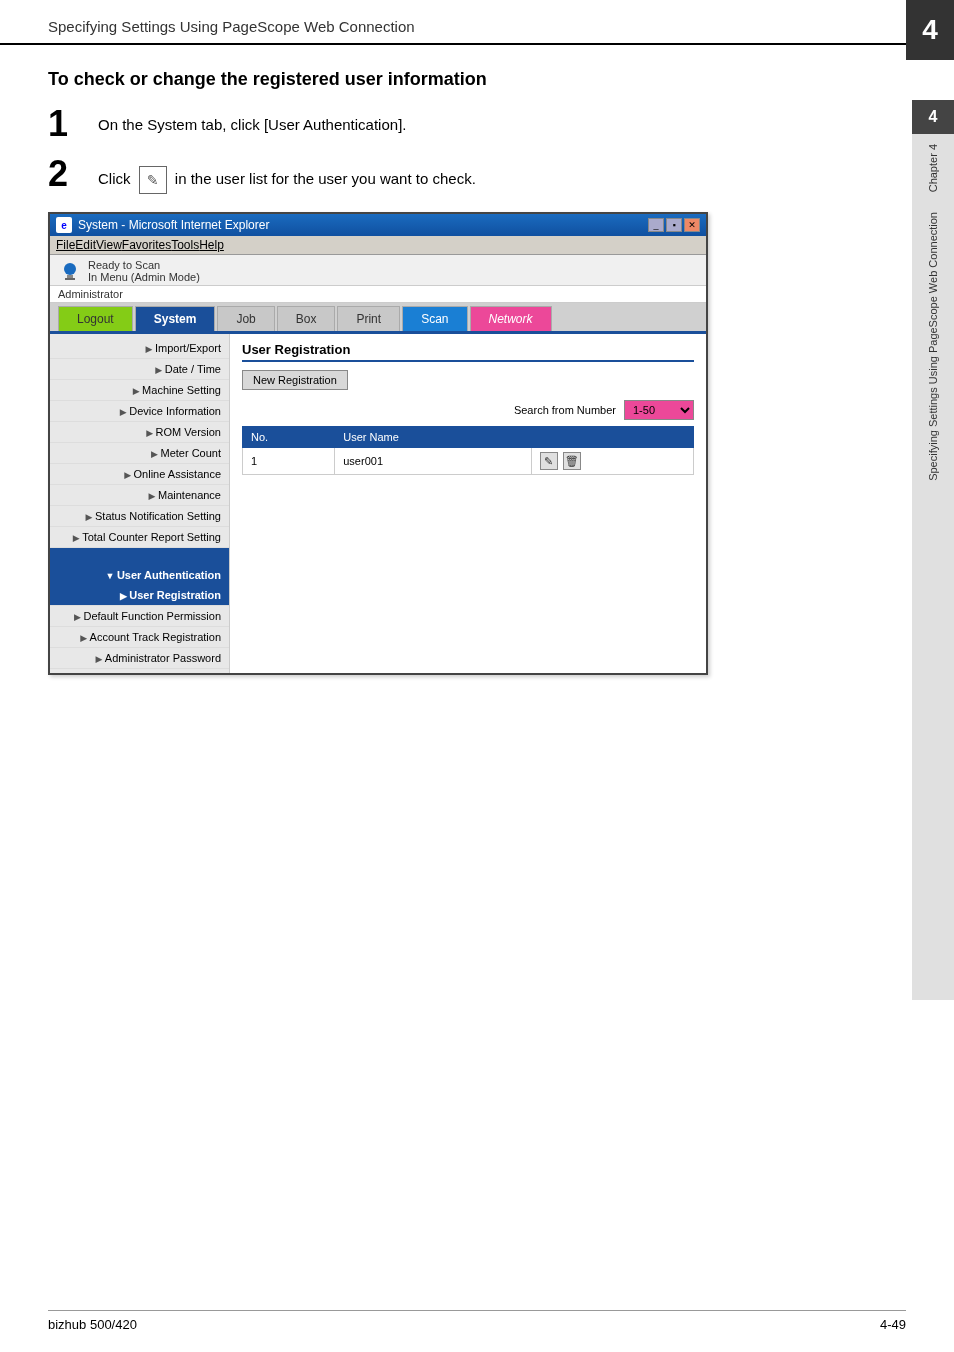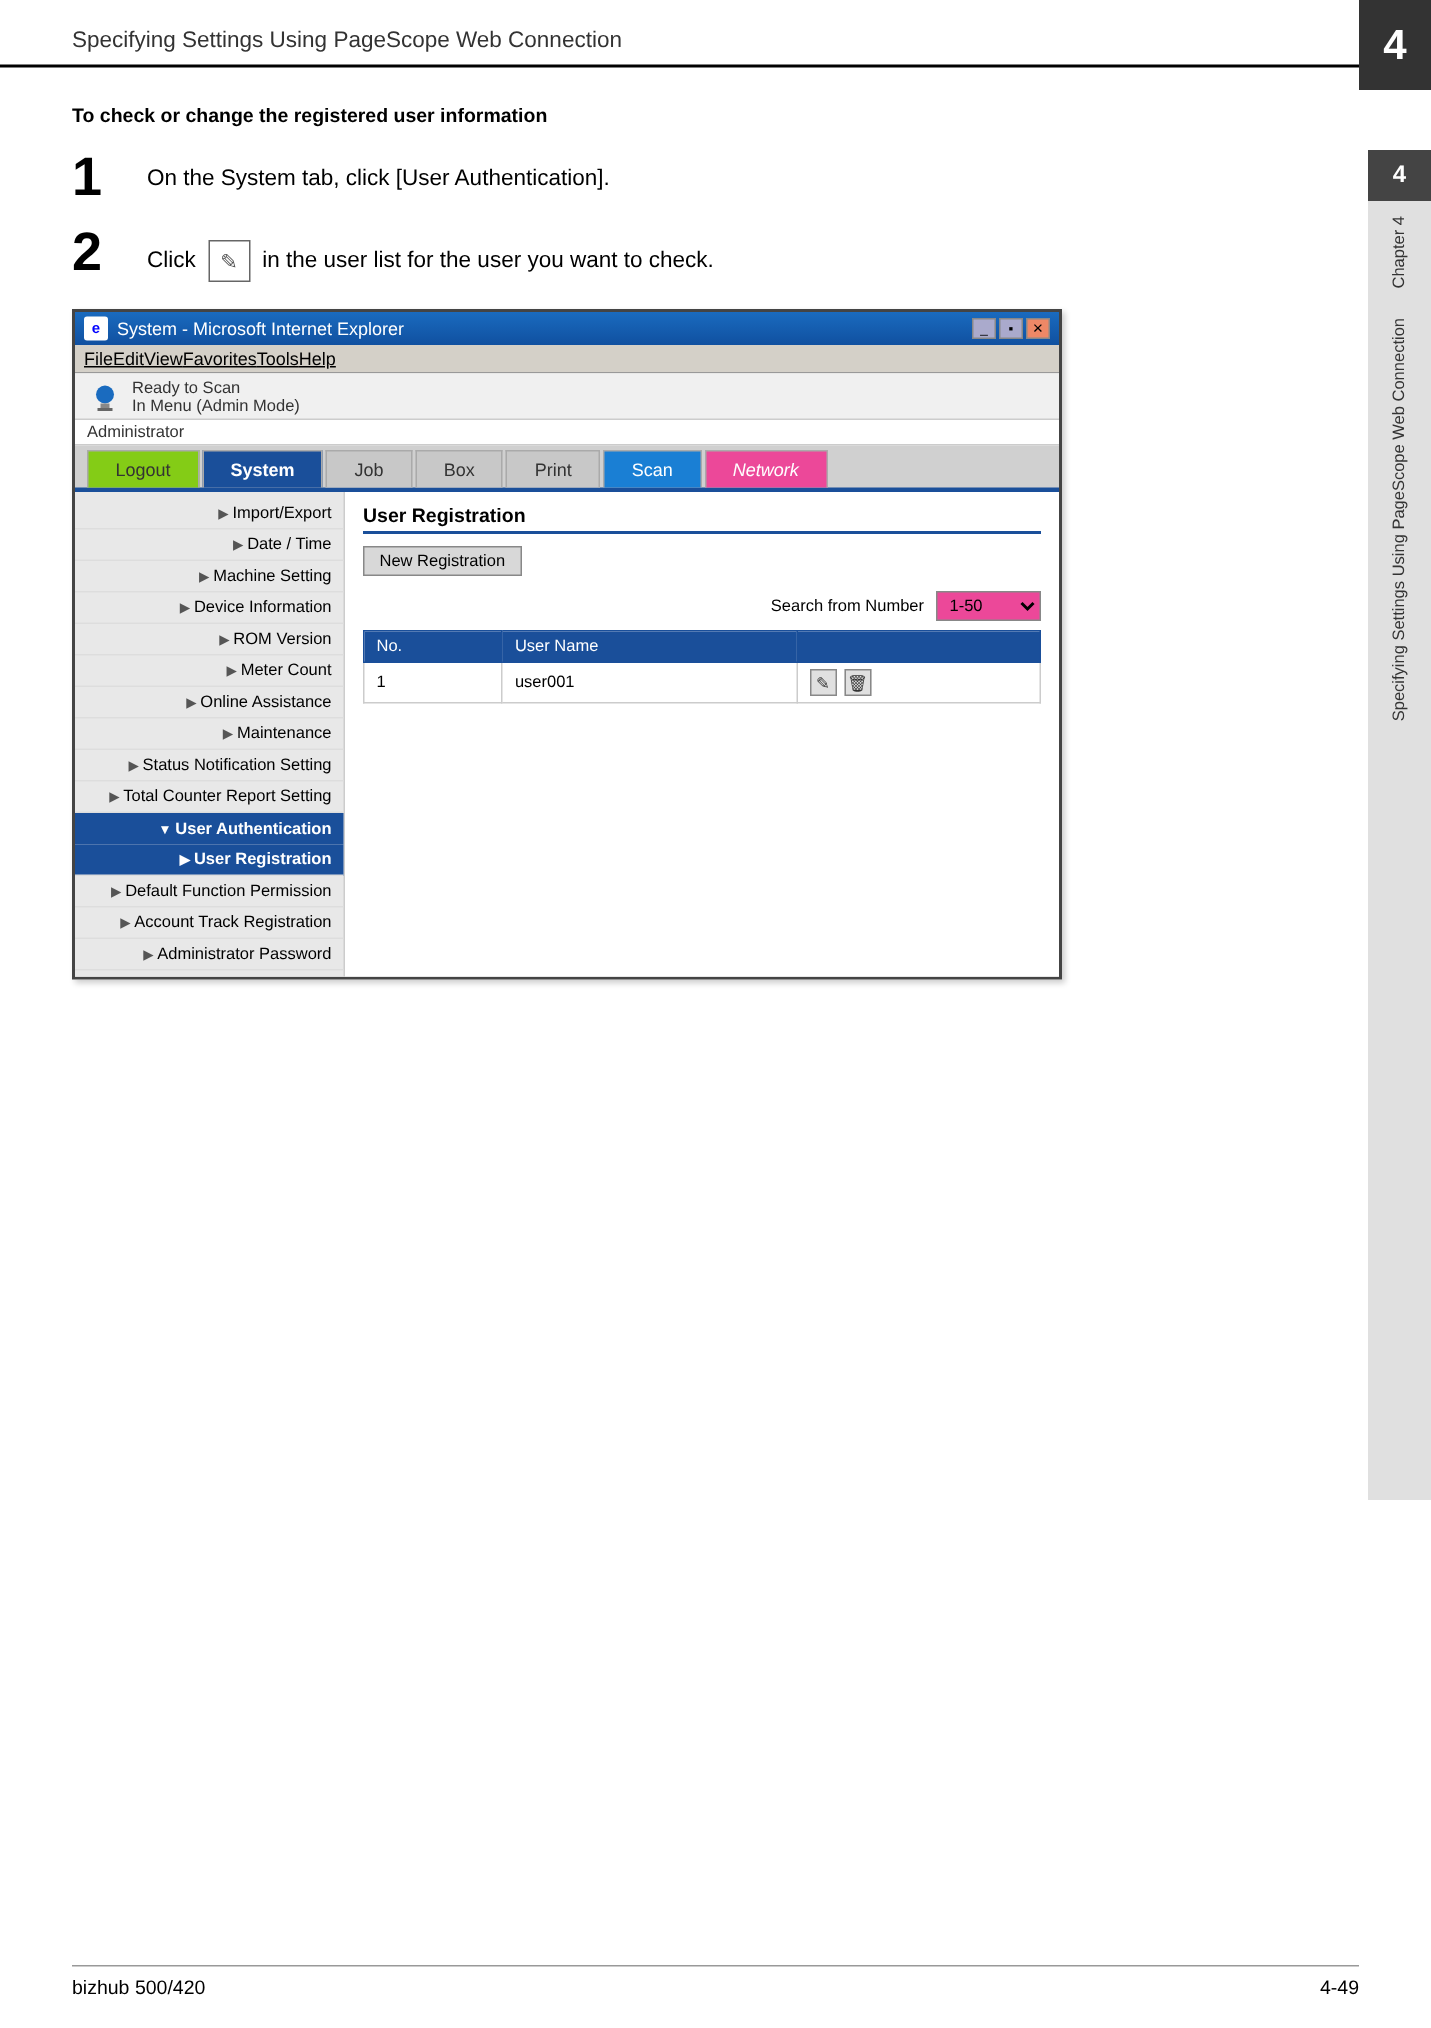--- a/index.html
+++ b/index.html
@@ -37,21 +37,21 @@
       color: #333;
     }
 
     
     .main-content {
       padding: 24px 48px 24px 48px;
     }
 
     
     .section-title {
-      font-size: 13px;
+      font-size: 18px;
       font-weight: bold;
       margin-bottom: 20px;
     }
 
     
     .step {
       display: flex;
       align-items: flex-start;
       margin-bottom: 18px;
     }
@@ -263,21 +263,21 @@
       font-weight: bold;
     }
     .sidebar-subitem.active::before {
       color: #fff;
     }
     .sidebar-section {
       background: #1a4f9a;
       color: #fff;
       font-size: 11px;
       font-weight: bold;
-      padding: 5px 8px 4px 10px;
+      padding: 21px 8px 4px 10px;
     }
     .sidebar-section::before {
       content: '▼ ';
       font-size: 9px;
     }
 
     
     .content-area {
       flex: 1;
       padding: 8px 12px;

